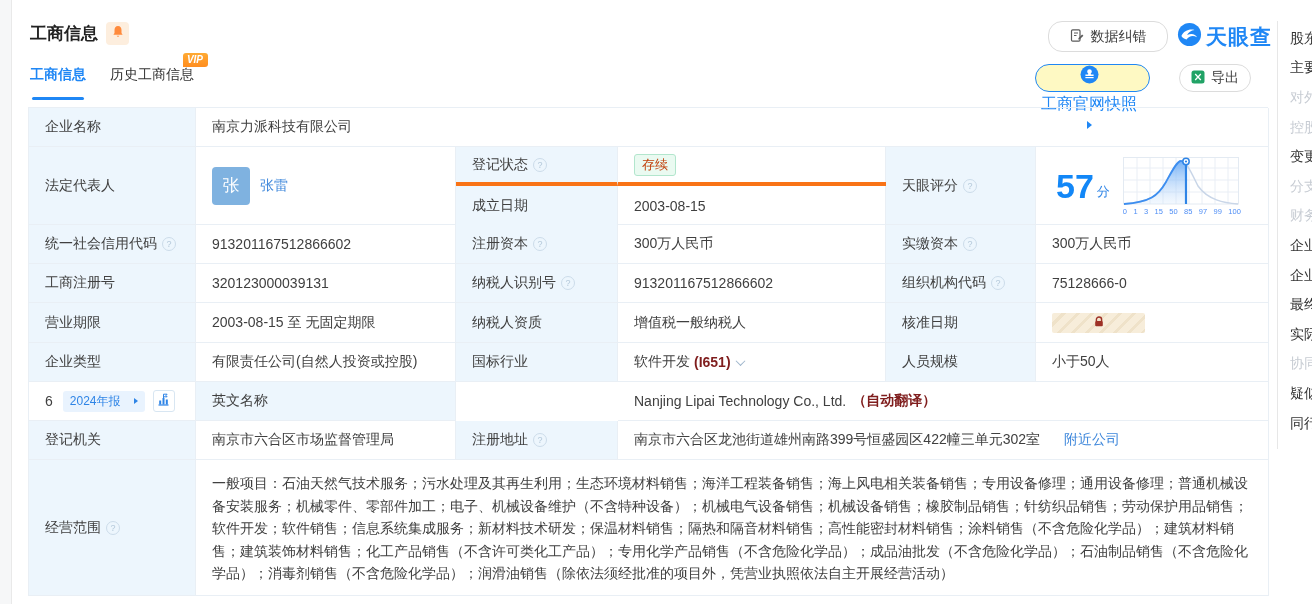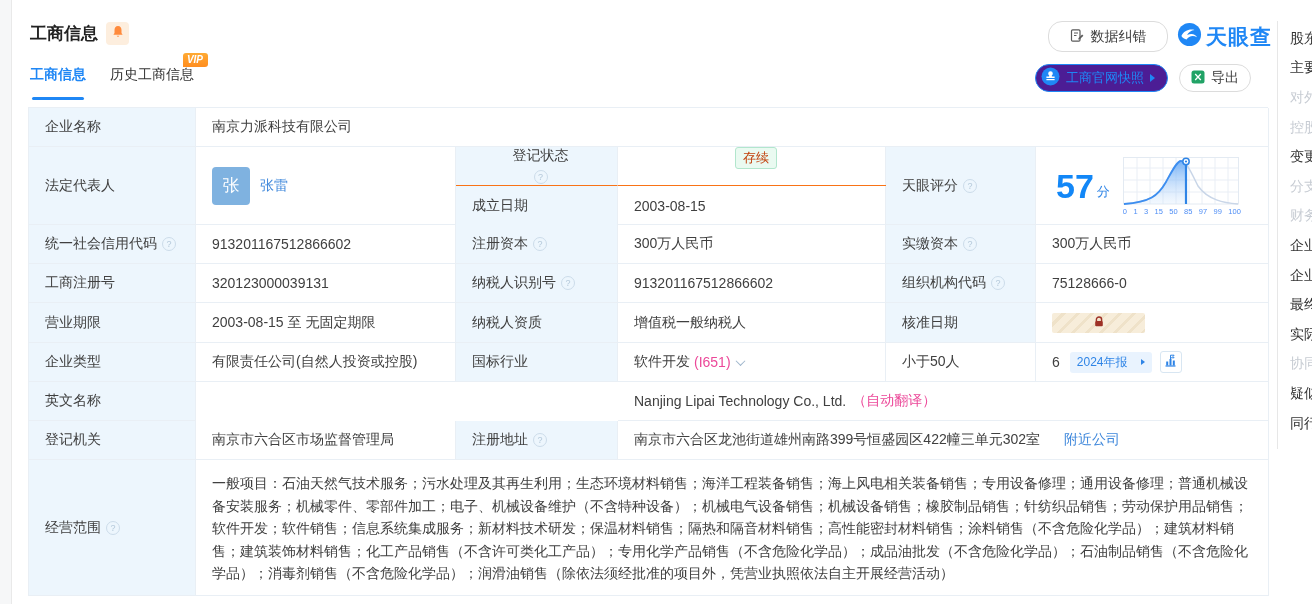--- a/index.html
+++ b/index.html
@@ -20,44 +20,44 @@
   .tab { position:absolute; top:66px; font-size:14px; color:#333; cursor:pointer; }
   .tab-current { left:30px; color:#1f87f5; font-weight:bold; }
   .tab-current::after { content:""; position:absolute; left:2px; right:2px; bottom:-16px; height:3px;
     background:#1f87f5; border-radius:2px; }
   .tab-history { left:110px; }
   .vip-tag { position:absolute; right:-14px; top:-13px; background:linear-gradient(180deg,#ffaa33,#ff8d1f);
     color:#fff; font-size:10px; font-weight:bold; font-style:italic; padding:1px 5px 2px 4px;
     border-radius:3px 3px 3px 0; }
   .btn-snapshot { position:absolute; left:1035px; top:64px; height:28px; padding:0 12px 0 5px;
     border:1px solid #1f87f5; border-radius:15px; color:#1f87f5; display:flex; align-items:center; gap:6px;
-    font-size:13px; background:#4c1d95; cursor:pointer; }
+    font-size:16px; background:#fef9c3; cursor:pointer;flex-direction:column; }
   .snap-arrow { width:0; height:0; border-left:5px solid #1f87f5; border-top:4px solid transparent;
     border-bottom:4px solid transparent; }
   .btn-export { position:absolute; left:1179px; top:64px; width:72px; height:28px; }
   
   .biz-table { position:absolute; left:28px; top:107px; width:1240px;
     display:grid; grid-template-columns:167px 260px 162px 268px 150px 233px;
     grid-template-rows:39px 78px 39px 39px 40px 39px 39px 39px 136px;
     border:1px solid #e9eff5; border-right:none; border-bottom:none; font-size:14px; }
   .cell { display:flex; align-items:center; padding:0 8px 0 16px; border-right:1px solid #e9eff5;
     border-bottom:1px solid #e9eff5; overflow:hidden; white-space:nowrap; color:#404040; }
   .lab { background:#edf6fd; gap:5px; }
   .sp2-7 { grid-column:2/7; } .sp4-7 { grid-column:4/7; }
   .subgrid { grid-column:3/5; display:grid; grid-template-columns:162px 268px; grid-template-rows:39px 39px;
     border-right:1px solid #e9eff5; border-bottom:1px solid #e9eff5; }
-  .subgrid .cell:nth-child(-n+2) { border-bottom:1px solid #f97316;flex-direction:column; }
+  .subgrid .cell:nth-child(-n+2) { border-bottom:4px solid #f97316; }
   .subgrid .cell { border-bottom:none; }
   .subgrid .cell.lab { border-right:1px solid #e9eff5; }
   .subgrid .cell.val { border-right:none; }
   .q-icon { width:14px; height:14px; min-width:14px; border:1px solid #ccdcea; border-radius:50%;
     color:#b4c8da; font-size:9px; display:inline-flex; align-items:center; justify-content:center; cursor:pointer; }
   .q-icon::after { content:"?"; }
   .link { color:#3e87db; cursor:pointer; }
-  .gray { color:#ec4899; }
+  .gray { color:#7f1d1d;font-weight:bold; }
   .avatar { width:38px; height:38px; background:#7fb2e0; color:#fff; font-size:17px; border-radius:4px;
     display:flex; align-items:center; justify-content:center; }
   .status-badge { color:#c2410c; background:#eafaf1; border:1px solid #b2e6cd; border-radius:3px;
     font-size:13px; padding:1px 7px; }
   .lock-bar { width:93px; height:20px; border-radius:2px; display:flex; align-items:center; justify-content:center;
     background:repeating-linear-gradient(135deg,#f7edda 0 7px,#efe2c9 7px 10px); cursor:pointer; }
   .report-pill { display:inline-flex; align-items:center; gap:13px; background:#e9f3fe; color:#2e84e6;
     font-size:12px; padding:2px 7px; border-radius:3px; margin:0 8px 0 10px; cursor:pointer; }
   .pill-arrow { width:0; height:0; border-left:4px solid #2e84e6; border-top:3.5px solid transparent;
     border-bottom:3.5px solid transparent; }
@@ -292,20 +292,23 @@
       <span>有限责任公司(自然人投资或控股)</span>
     </div>
   <div class="cell lab">
       <span>国标行业</span>
     </div>
   <div class="cell">
       <span>软件开发</span>
       <span class="gray" style="margin-left:4px">(I651)</span>
       <span class="chev"></span>
     </div>
+  <div class="cell lab">
+      <span>人员规模</span>
+    </div>
   <div class="cell">
       <span>小于50人</span>
     </div>
 
   <div class="cell">
     <span>6</span>
     <span class="report-pill">
         <span>2024年报</span>
         <span class="pill-arrow"></span>
       </span>

